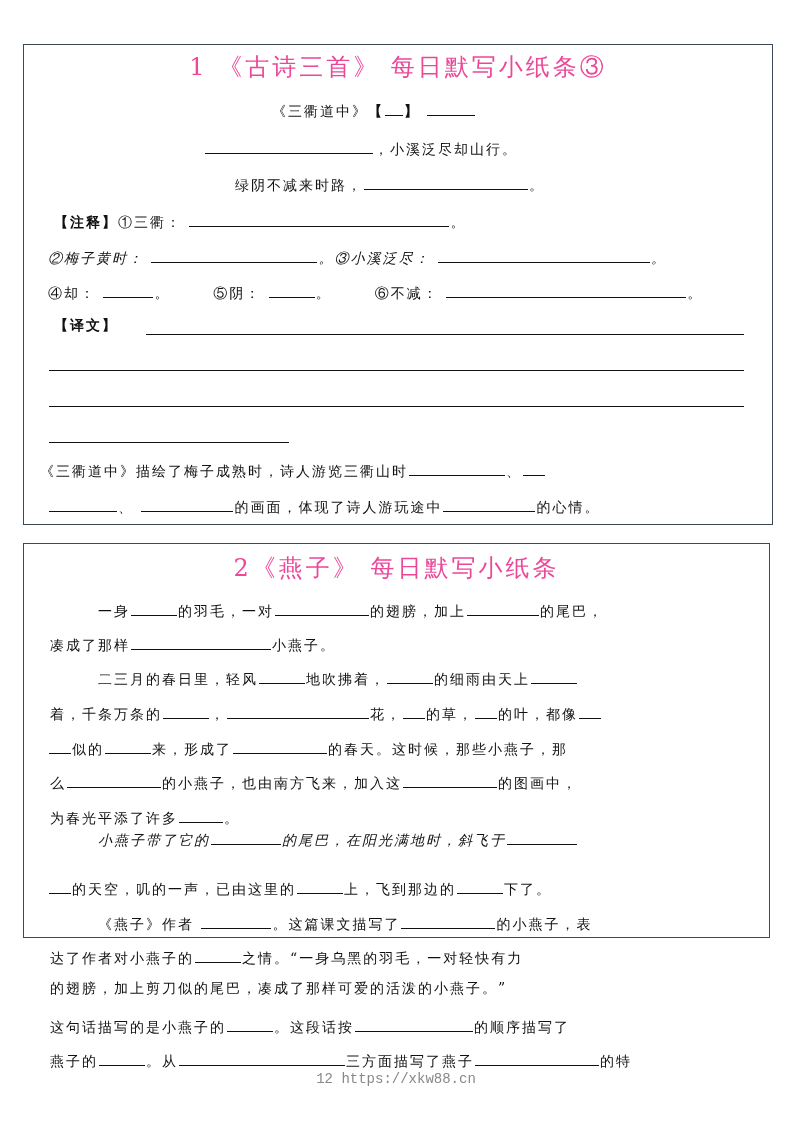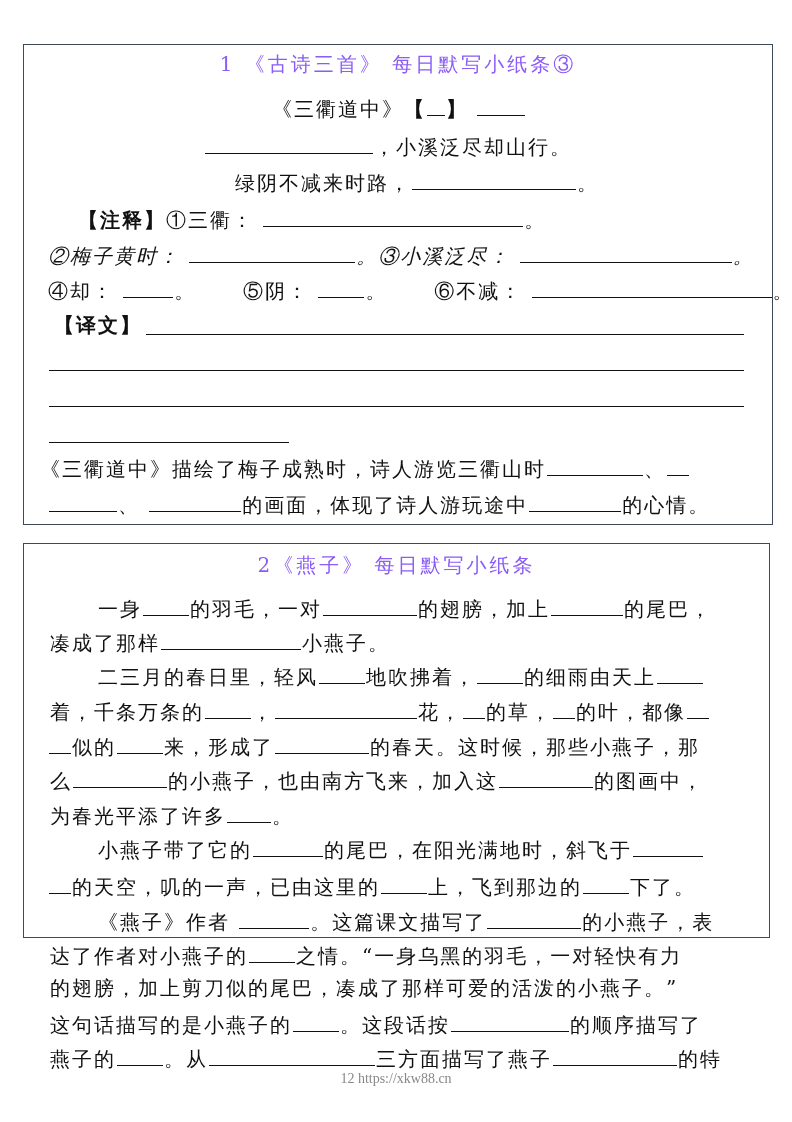--- a/index.html
+++ b/index.html
@@ -1,49 +1,49 @@
 <!DOCTYPE html>
 <html><head>
 <meta charset="utf-8">
 <style>
   html, body { margin:0; padding:0; }
   body { width:792px; height:1122px; background:#ffffff; position:relative; overflow:hidden;
          font-family:"DejaVu Serif", "Liberation Serif", serif; color:#111; }
   .box { position:absolute; border:1.5px solid #3d4a56; box-sizing:border-box; }
   #box1 { left:23px; top:44px; width:750px; height:481px; }
   #box2 { left:23px; top:543px; width:747px; height:395px; }
-  .title { position:absolute; left:0; right:0; text-align:center; color:#8b5cf6;
-           font-size:20px; letter-spacing:3px; white-space:nowrap; }
-  .line { position:absolute; font-size:20px; white-space:nowrap; letter-spacing:2px; line-height:24px; }
+  .title { position:absolute; left:0; right:0; text-align:center; color:#ec4899;
+           font-size:24px; letter-spacing:3px; white-space:nowrap; }
+  .line { position:absolute; font-size:14px; white-space:nowrap; letter-spacing:2px; line-height:24px; }
   .blank { display:inline-block; border-bottom:1.3px solid #111; height:20px; vertical-align:baseline; margin:0 1px; }
   .rule { position:absolute; border-bottom:1.3px solid #111; height:0; }
   .bold { font-weight:bold; }
   .footer { position:absolute; left:0; width:792px; top:1071px; text-align:center; color:#888;
-            font-family:Liberation Serif, serif; font-size:14px; }
+            font-family:Liberation Mono, monospace; font-size:14px; }
 </style>
 </head>
 <body>
 
 <div class="box" id="box1">
   <div class="title" style="top:6px;">1 《古诗三首》 每日默写小纸条③</div>
 
   <div class="line" style="left:248px; top:50px;">
     <span>《三衢道中》</span><span class="bold">【</span><span class="blank" style="width:18px;"></span><span class="bold">】</span>
     <span class="blank" style="width:48px;"></span>
   </div>
 
   <div class="line" style="left:180px; top:88px;">
     <span class="blank" style="width:168px;"></span><span>，小溪泛尽却山行。</span>
   </div>
 
   <div class="line" style="left:183px; top:124px;margin-left:28px;">
     <span>绿阴不减来时路，</span><span class="blank" style="width:164px;"></span><span>。</span>
   </div>
 
-  <div class="line" style="left:30px; top:161px;margin-left:24px;">
+  <div class="line" style="left:30px; top:161px;">
     <span class="bold">【注释】</span><span>①三衢：</span>
     <span class="blank" style="width:260px;"></span><span>。</span>
   </div>
 
   <div class="line" style="left:24px; top:197px;font-style:italic;">
     <span>②梅子黄时：</span>
     <span class="blank" style="width:166px;"></span><span>。</span><span>③小溪泛尽：</span>
     <span class="blank" style="width:212px;"></span><span>。</span>
   </div>
 
@@ -92,21 +92,21 @@
   <div class="line" style="left:24px; top:189px;">
     <span class="blank" style="width:22px;"></span><span>似的</span><span class="blank" style="width:46px;"></span><span>来，形成了</span><span class="blank" style="width:94px;"></span><span>的春天。这时候，那些小燕子，那</span>
   </div>
   <div class="line" style="left:26px; top:223px;">
     <span>么</span><span class="blank" style="width:94px;"></span><span>的小燕子，也由南方飞来，加入这</span><span class="blank" style="width:94px;"></span><span>的图画中，</span>
   </div>
   <div class="line" style="left:26px; top:258px;">
     <span>为春光平添了许多</span><span class="blank" style="width:44px;"></span><span>。</span>
   </div>
 
-  <div class="line" style="left:74px; top:292px;">
+  <div class="line" style="left:74px; top:280px;font-style:italic;">
     <span>小燕子带了它的</span><span class="blank" style="width:70px;"></span><span>的尾巴，在阳光满地时，斜飞于</span><span class="blank" style="width:70px;"></span>
   </div>
   <div class="line" style="left:24px; top:329px;">
     <span class="blank" style="width:22px;"></span><span>的天空，叽的一声，已由这里的</span><span class="blank" style="width:46px;"></span><span>上，飞到那边的</span><span class="blank" style="width:46px;"></span><span>下了。</span>
   </div>
 
   <div class="line" style="left:26px; top:398px;">
     <span>达了作者对小燕子的</span><span class="blank" style="width:46px;"></span><span>之情。“一身乌黑的羽毛，一对轻快有力</span>
   </div>
   <div class="line" style="left:74px; top:364px;">

